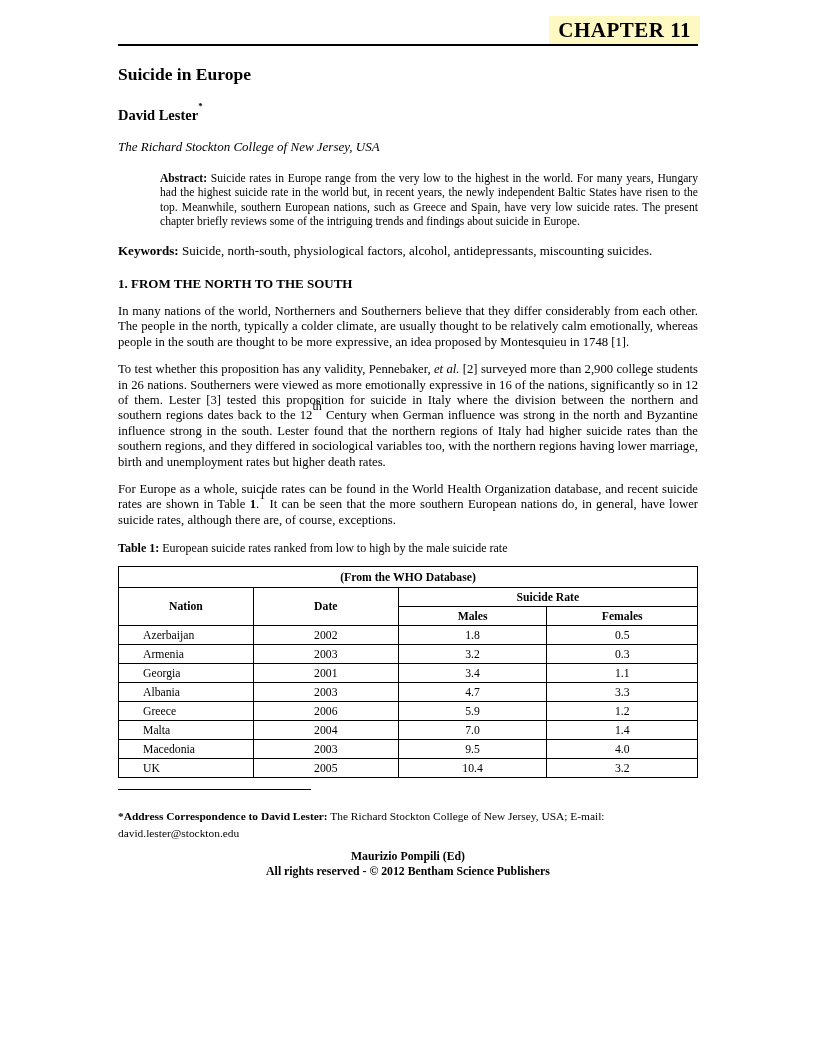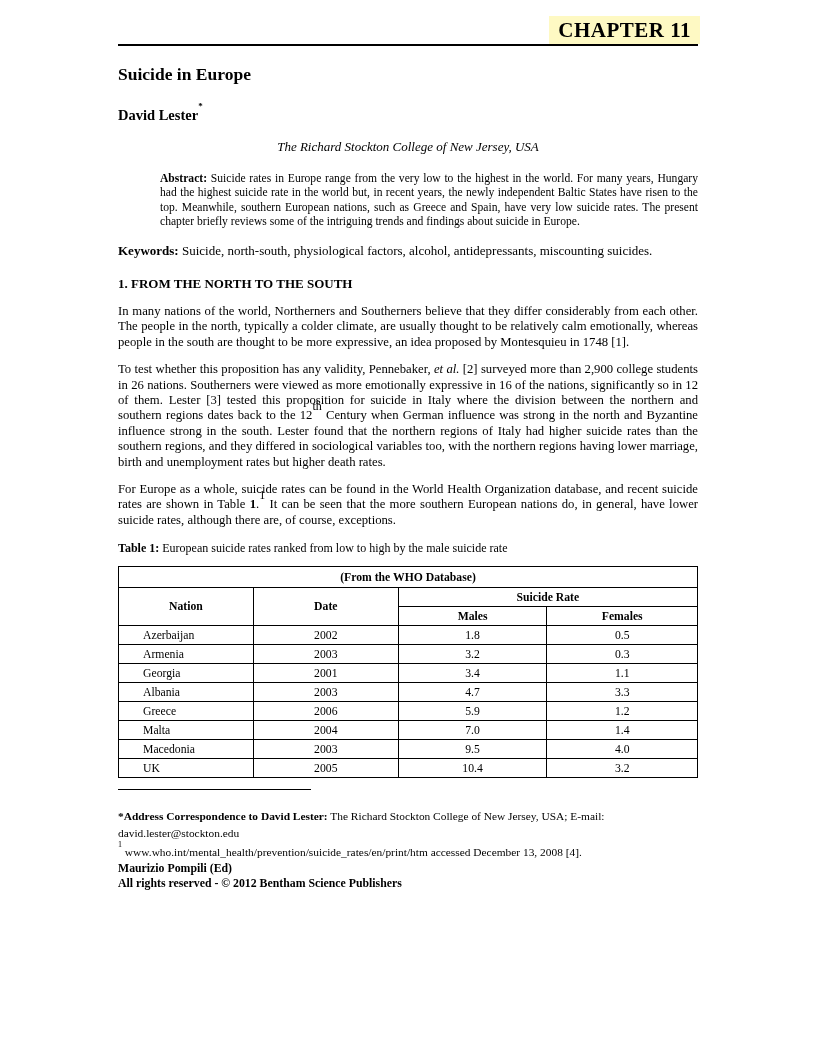--- a/index.html
+++ b/index.html
@@ -20,21 +20,21 @@
   .chapter-row { margin-top:16px; border-bottom:2px solid #000; }
   .chapter-box {
     display:block; width:max-content; margin-left:auto; margin-right:-2px;
     background:#fef9c3; font-weight:bold; font-size:21px; line-height:25px;
     padding:2px 9px 1px 9px; letter-spacing:0.5px;
   }
 
   .article-title { margin-top:18px; font-size:17.5px; font-weight:bold; line-height:21px; }
   .author-line { margin-top:17px; font-size:14.5px; font-weight:bold; line-height:18px; }
   .author-line sup { font-size:9px; position:relative; top:-5px; }
-  .affiliation { margin-top:15px; font-size:13px; font-style:italic; line-height:16px;text-align:center; }
+  .affiliation { margin-top:15px; font-size:13px; font-style:italic; line-height:16px; }
 
   .abstract {
     margin-top:17px; margin-left:42px;
     font-size:11.6px; line-height:14.4px; text-align:justify;
   }
   .b { font-weight:bold; }
 
   .keywords { margin-top:14px; font-size:13px; line-height:15.5px; }
 
   .section-heading { margin-top:17px; font-size:13px; font-weight:bold; line-height:16px; }
@@ -53,21 +53,21 @@
   table.rates th { font-weight:bold; text-align:center; }
   .src-row th { height:20px; }
   .hdr-row th { height:18px; }
   table.rates td { height:18px; text-align:center; }
   table.rates td.nation { text-align:left; padding-left:24px; }
 
   .footnote-rule { margin-top:11px; width:193px; border-top:1px solid #000; height:0; }
   .footnotes { margin-top:18px; font-size:11.4px; line-height:16.5px; }
   .footnotes sup { font-size:8px; position:relative; top:-4px; }
 
-  .page-footer { margin-top:0; font-weight:bold; font-size:11.8px; line-height:15px; }
+  .page-footer { margin-top:8px; text-align:center; font-weight:bold; font-size:11.8px; line-height:15px; }
 </style>
 </head>
 <body>
 
 <div class="page">
 
 
   <div class="chapter-row">
     <span class="chapter-box">CHAPTER 11</span>
   </div>
@@ -174,23 +174,20 @@
     </tr>
   </tbody>
     </table>
 
   <div class="footnote-rule"></div>
 
   <div class="footnotes">
     <div>
       <span class="b">*Address Correspondence to David Lester:</span><span> The Richard Stockton College of New Jersey, USA; E-mail: david.lester@stockton.edu</span>
     </div>
-    <div>
-      <sup>1</sup><span> www.who.int/mental_health/prevention/suicide_rates/en/print/htm accessed December 13, 2008 [4].</span>
-    </div>
   </div>
 
   <div class="page-footer">
     <div>Maurizio Pompili (Ed)</div>
     <div>All rights reserved - © 2012 Bentham Science Publishers</div>
   </div>
 
 </div>
 
 </body></html>

